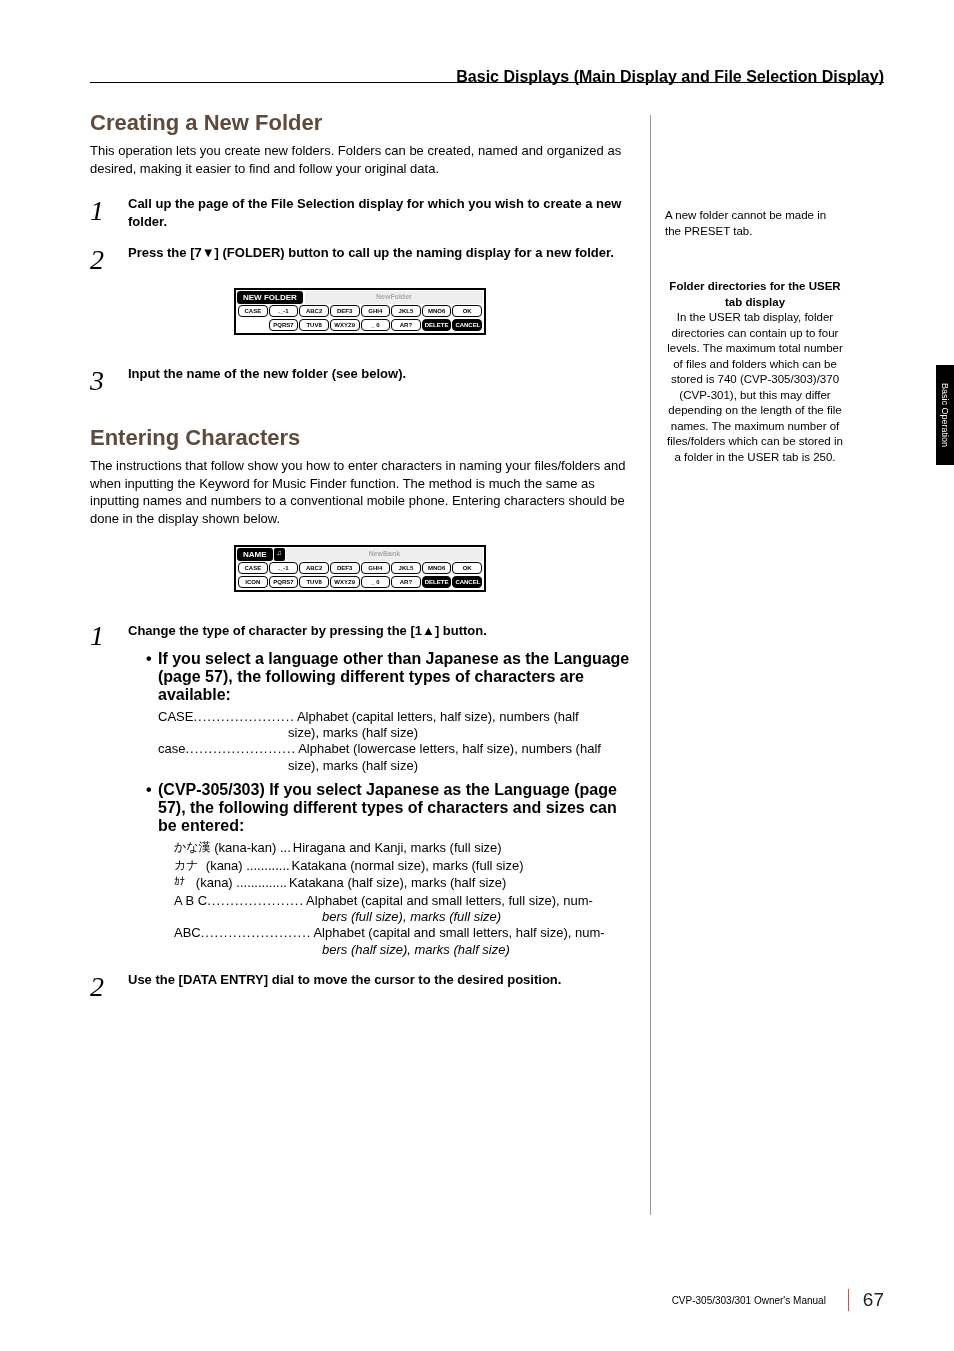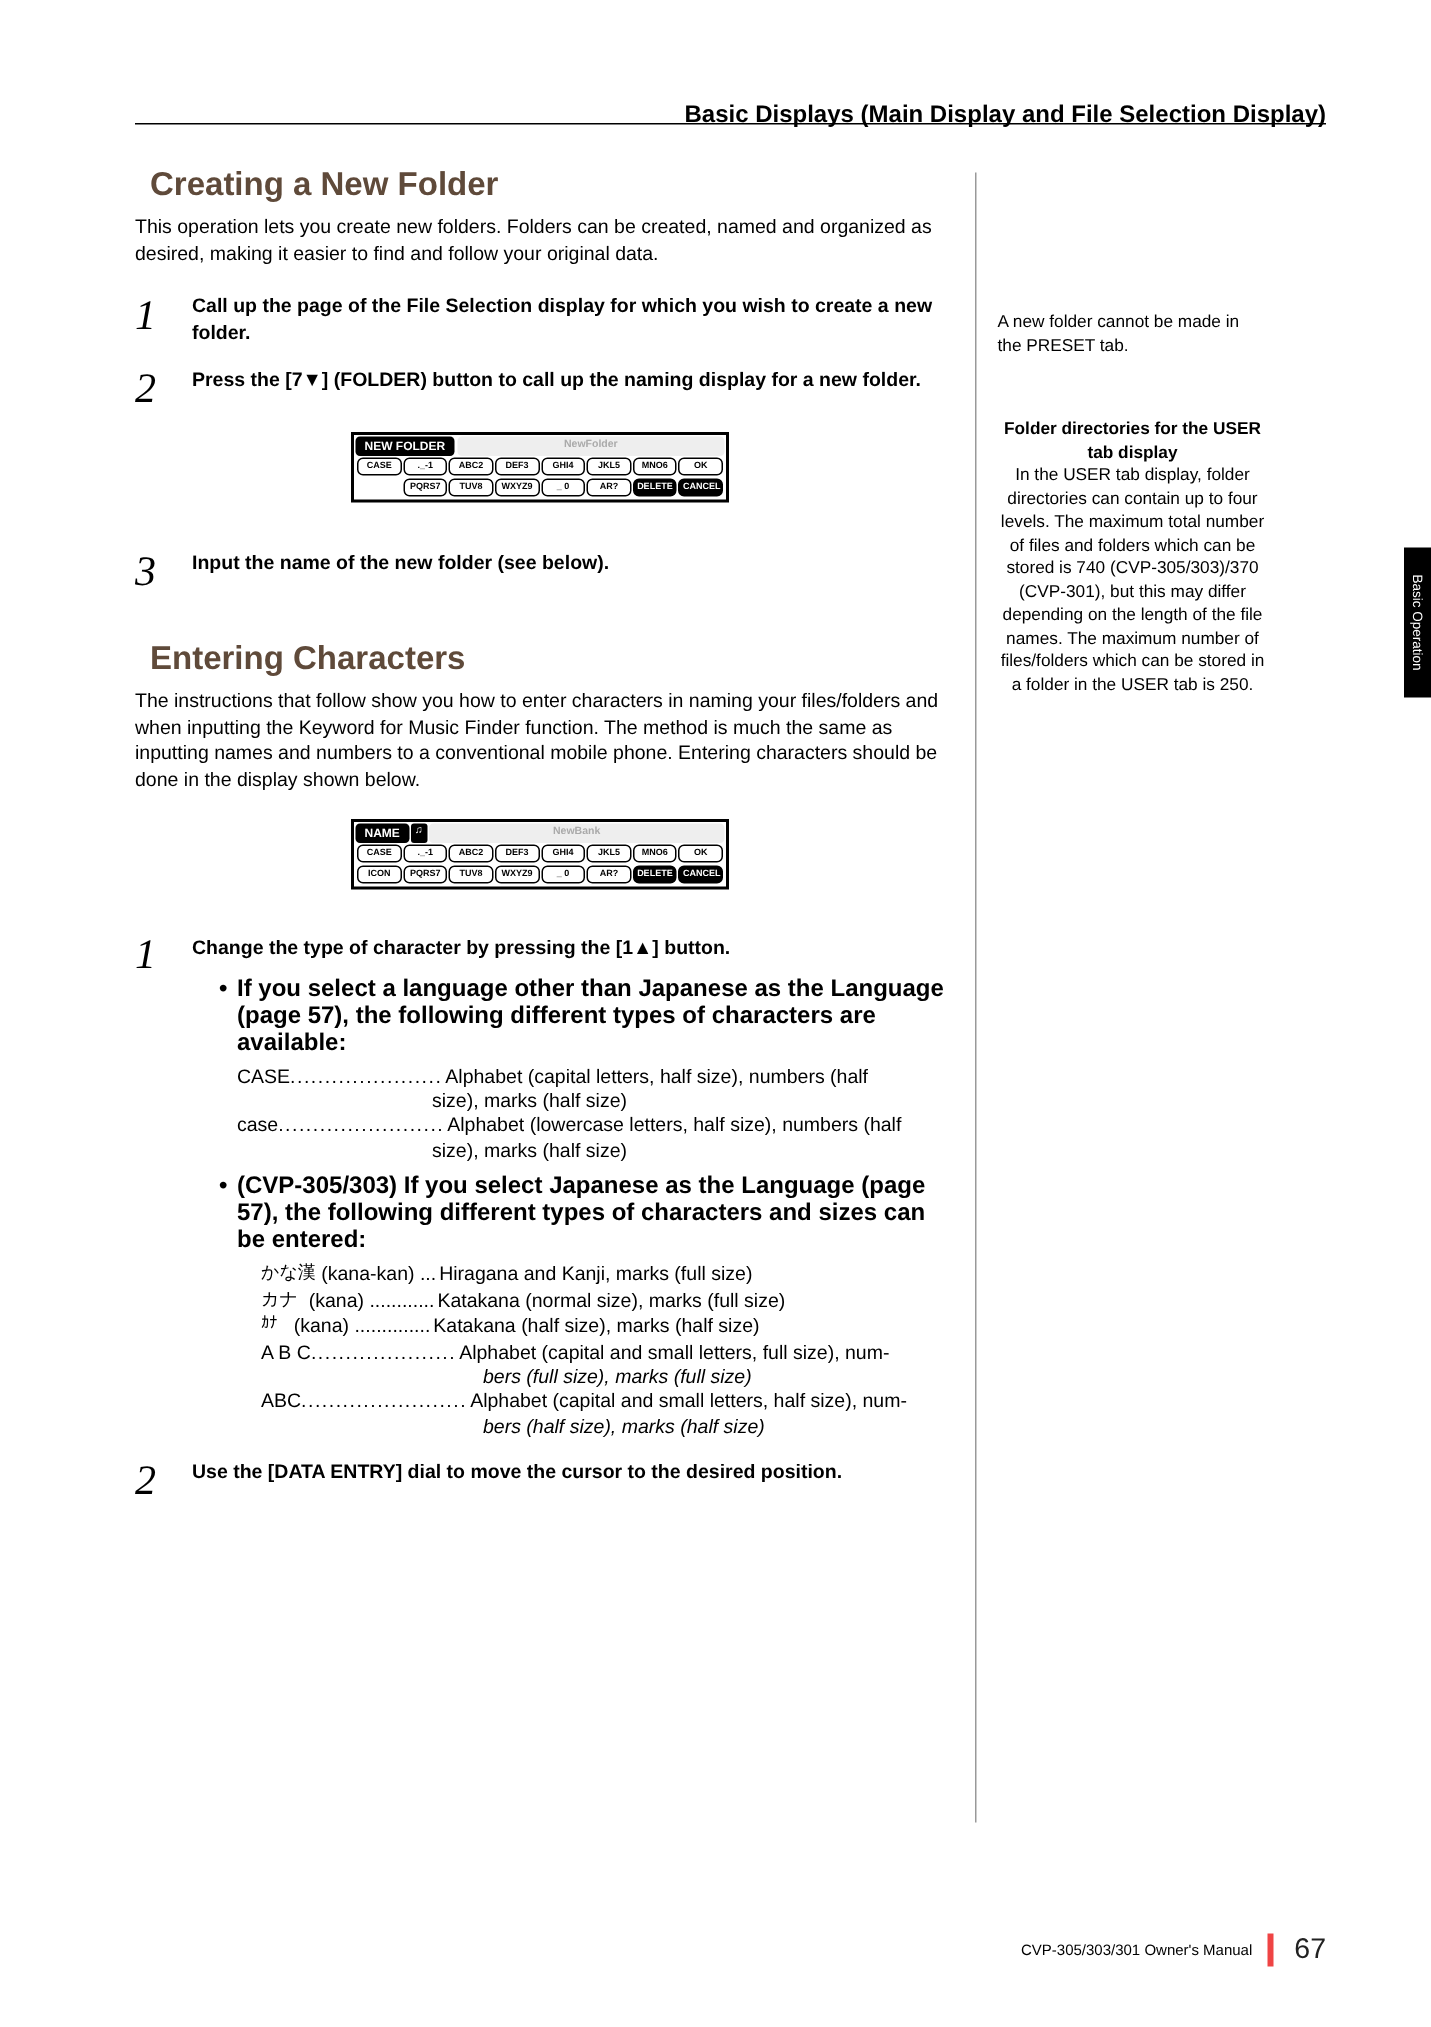--- a/index.html
+++ b/index.html
@@ -60,21 +60,20 @@
       left: 650px;
       width: 1px;
       height: 1100px;
       background: #999;
     }
     .section-title {
       font-size: 22px;
       font-weight: bold;
       color: #5f4a3a;
       margin-bottom: 6px;
-      margin-left: 10px;
     }
     .section-intro {
       font-size: 13px;
       line-height: 1.35;
       margin-bottom: 18px;
     }
     .step {
       display: flex;
       margin-bottom: 14px;
     }
@@ -216,26 +215,26 @@
       padding: 5px 0;
     }
     .footer {
       position: absolute;
       bottom: 40px;
       left: 70px;
       right: 70px;
       display: flex;
       justify-content: flex-end;
       align-items: center;
-      gap: 10px;
+      gap: 22px;
       font-size: 10px;
     }
     .page-num {
       font-size: 19px;
-      border-left: 4px solid #ef4444;
+      border-left: 1px solid #ef4444;
       padding-left: 14px;
       color: #222;
     }
     .jp {
       font-family: 'MS Gothic', 'Hiragino Kaku Gothic', sans-serif;
       font-size: 12px;
     }
   </style>
 </head>
 <body>

